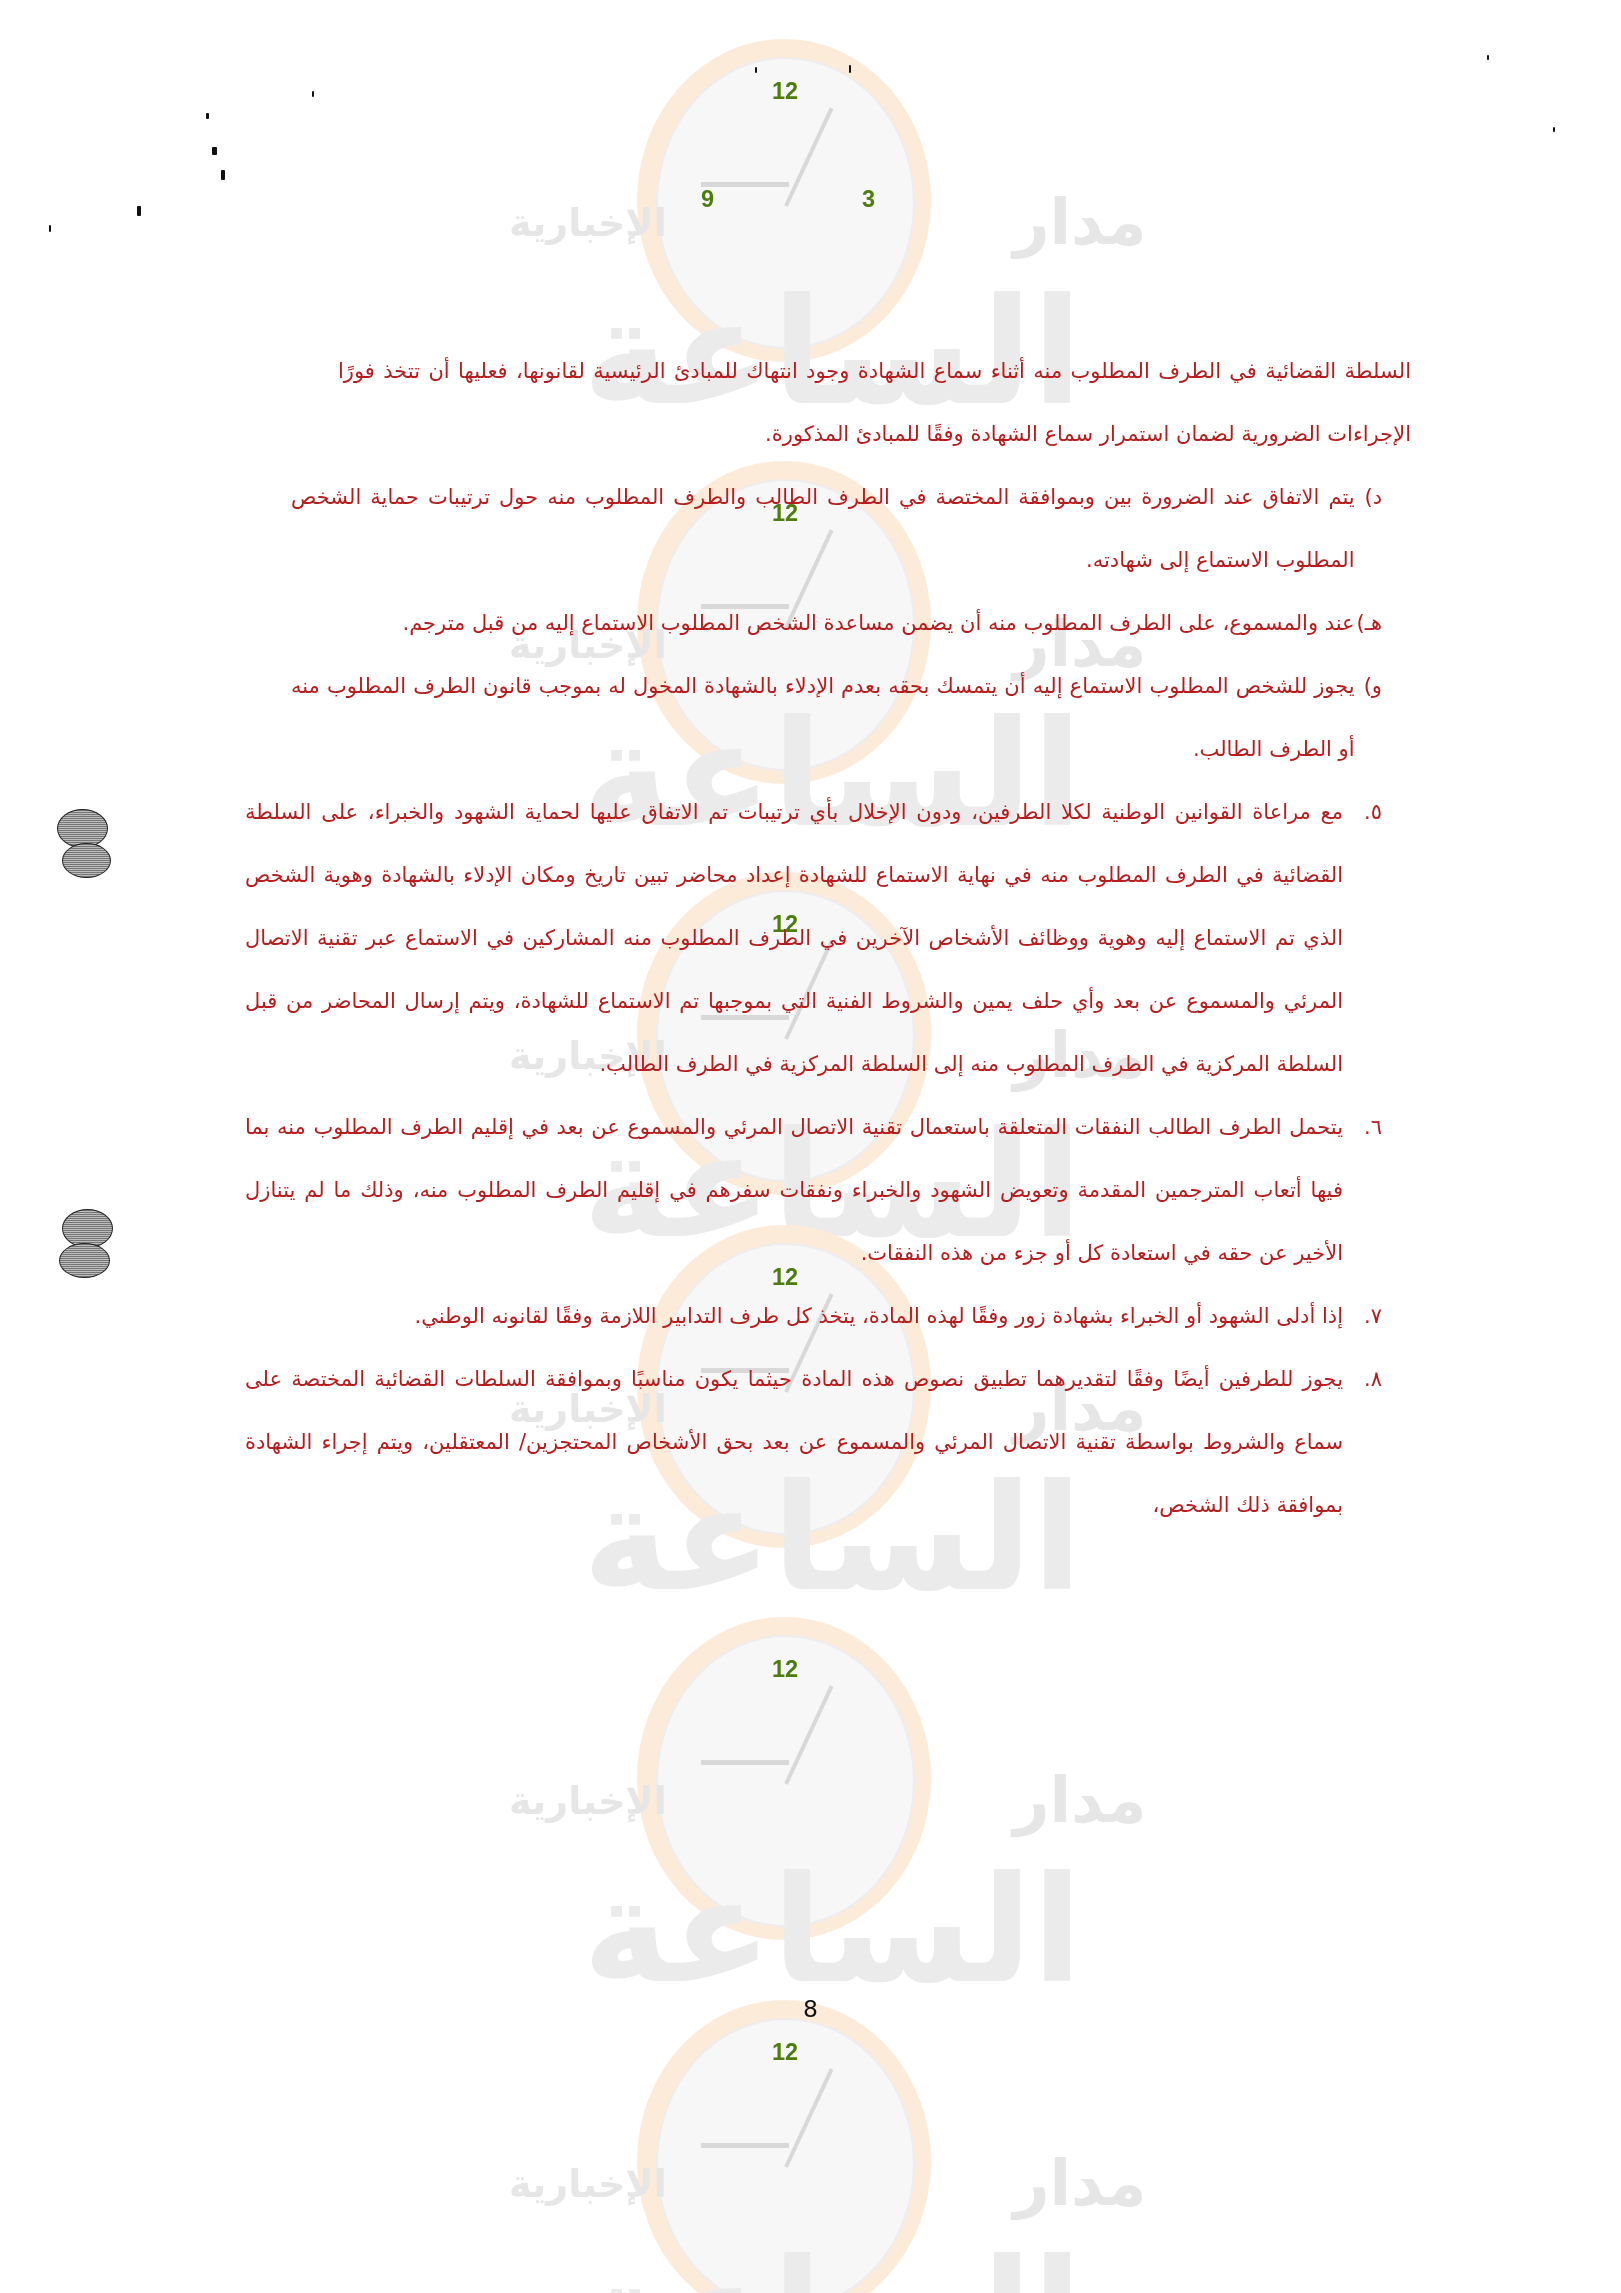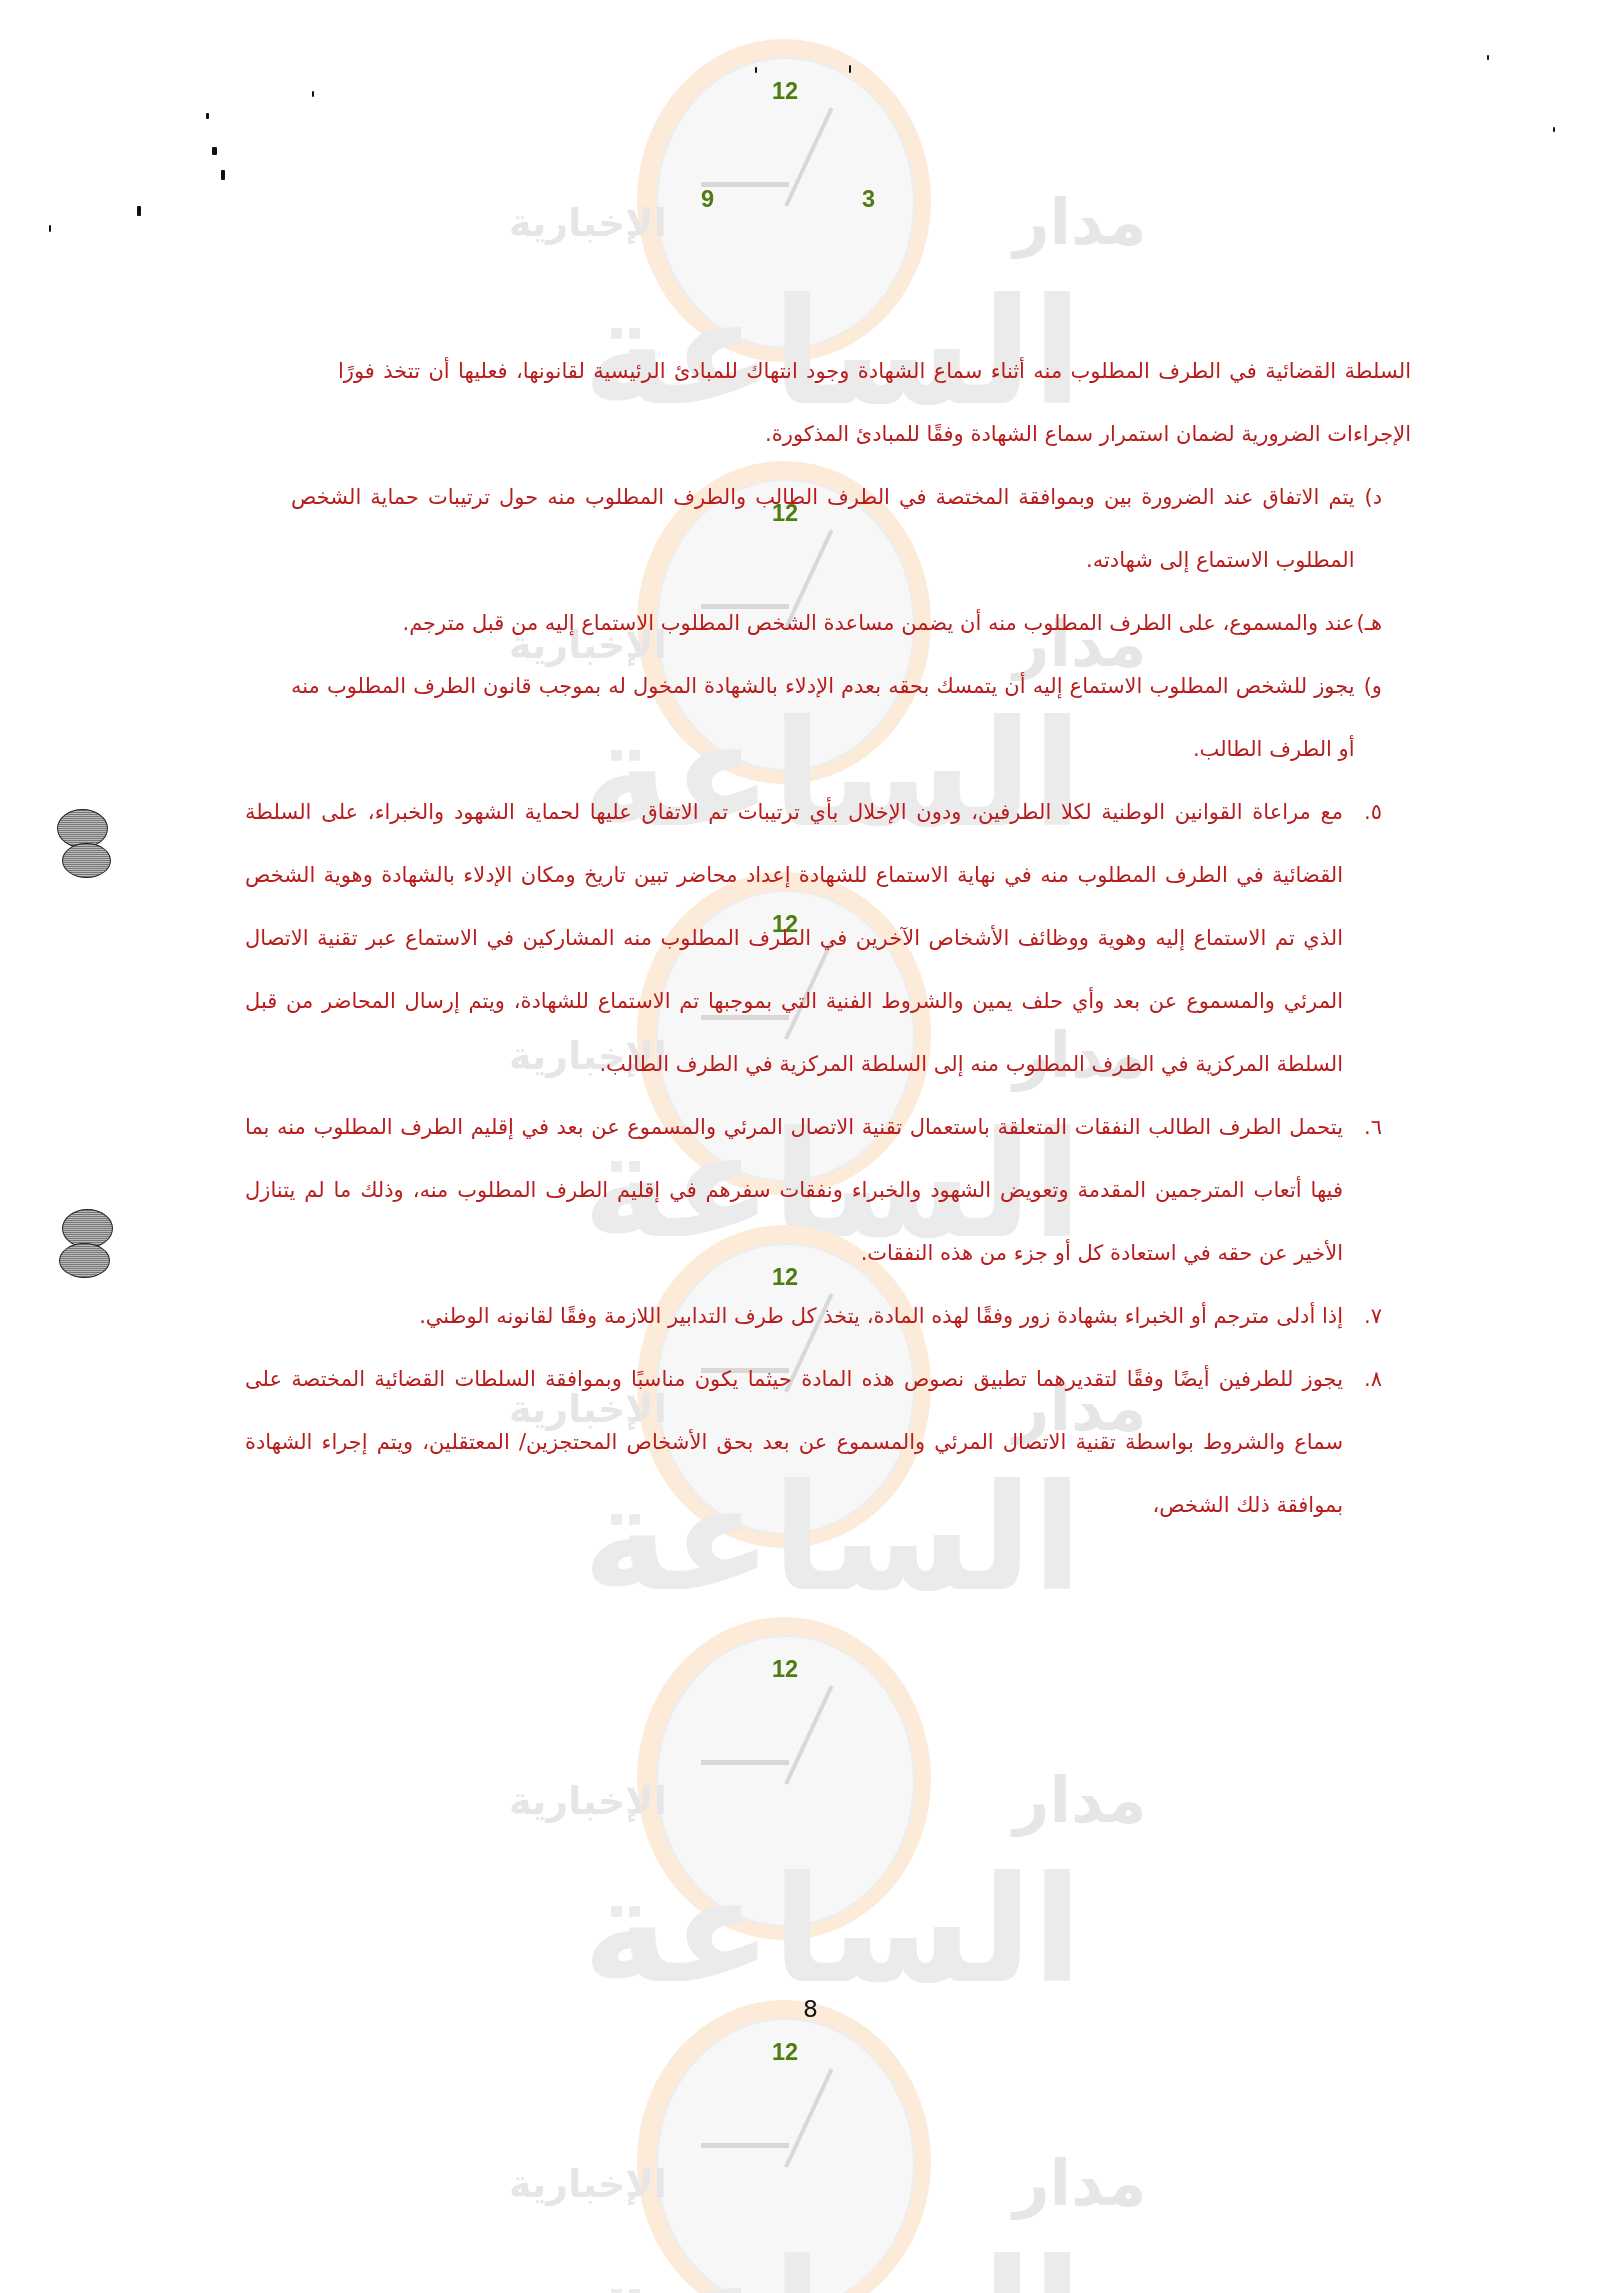--- a/index.html
+++ b/index.html
@@ -144,21 +144,21 @@
       <span class="txt">مع مراعاة القوانين الوطنية لكلا الطرفين، ودون الإخلال بأي ترتيبات تم الاتفاق عليها لحماية الشهود والخبراء، على السلطة القضائية في الطرف المطلوب منه في نهاية الاستماع للشهادة إعداد محاضر تبين تاريخ ومكان الإدلاء بالشهادة وهوية الشخص الذي تم الاستماع إليه وهوية ووظائف الأشخاص الآخرين في الطرف المطلوب منه المشاركين في الاستماع عبر تقنية الاتصال المرئي والمسموع عن بعد وأي حلف يمين والشروط الفنية التي بموجبها تم الاستماع للشهادة، ويتم إرسال المحاضر من قبل السلطة المركزية في الطرف المطلوب منه إلى السلطة المركزية في الطرف الطالب.</span>
     </div>
 
     <div class="para num-item" style="width:1137px;">
       <span class="marker">٦.</span>
       <span class="txt">يتحمل الطرف الطالب النفقات المتعلقة باستعمال تقنية الاتصال المرئي والمسموع عن بعد في إقليم الطرف المطلوب منه بما فيها أتعاب المترجمين المقدمة وتعويض الشهود والخبراء ونفقات سفرهم في إقليم الطرف المطلوب منه، وذلك ما لم يتنازل الأخير عن حقه في استعادة كل أو جزء من هذه النفقات.</span>
     </div>
 
     <div class="para num-item" style="width:1137px;">
       <span class="marker">٧.</span>
-      <span class="txt">إذا أدلى مترجم أو الخبراء بشهادة زور وفقًا لهذه المادة، يتخذ كل طرف التدابير اللازمة وفقًا لقانونه الوطني.</span>
+      <span class="txt">إذا أدلى الشهود أو الخبراء بشهادة زور وفقًا لهذه المادة، يتخذ كل طرف التدابير اللازمة وفقًا لقانونه الوطني.</span>
     </div>
 
     <div class="para num-item" style="width:1137px;">
       <span class="marker">٨.</span>
       <span class="txt">يجوز للطرفين أيضًا وفقًا لتقديرهما تطبيق نصوص هذه المادة حيثما يكون مناسبًا وبموافقة السلطات القضائية المختصة على سماع والشروط بواسطة تقنية الاتصال المرئي والمسموع عن بعد بحق الأشخاص المحتجزين/ المعتقلين، ويتم إجراء الشهادة بموافقة ذلك الشخص،</span>
     </div>
   </div>
 
   <div class="pnum">8</div>
 </div>

